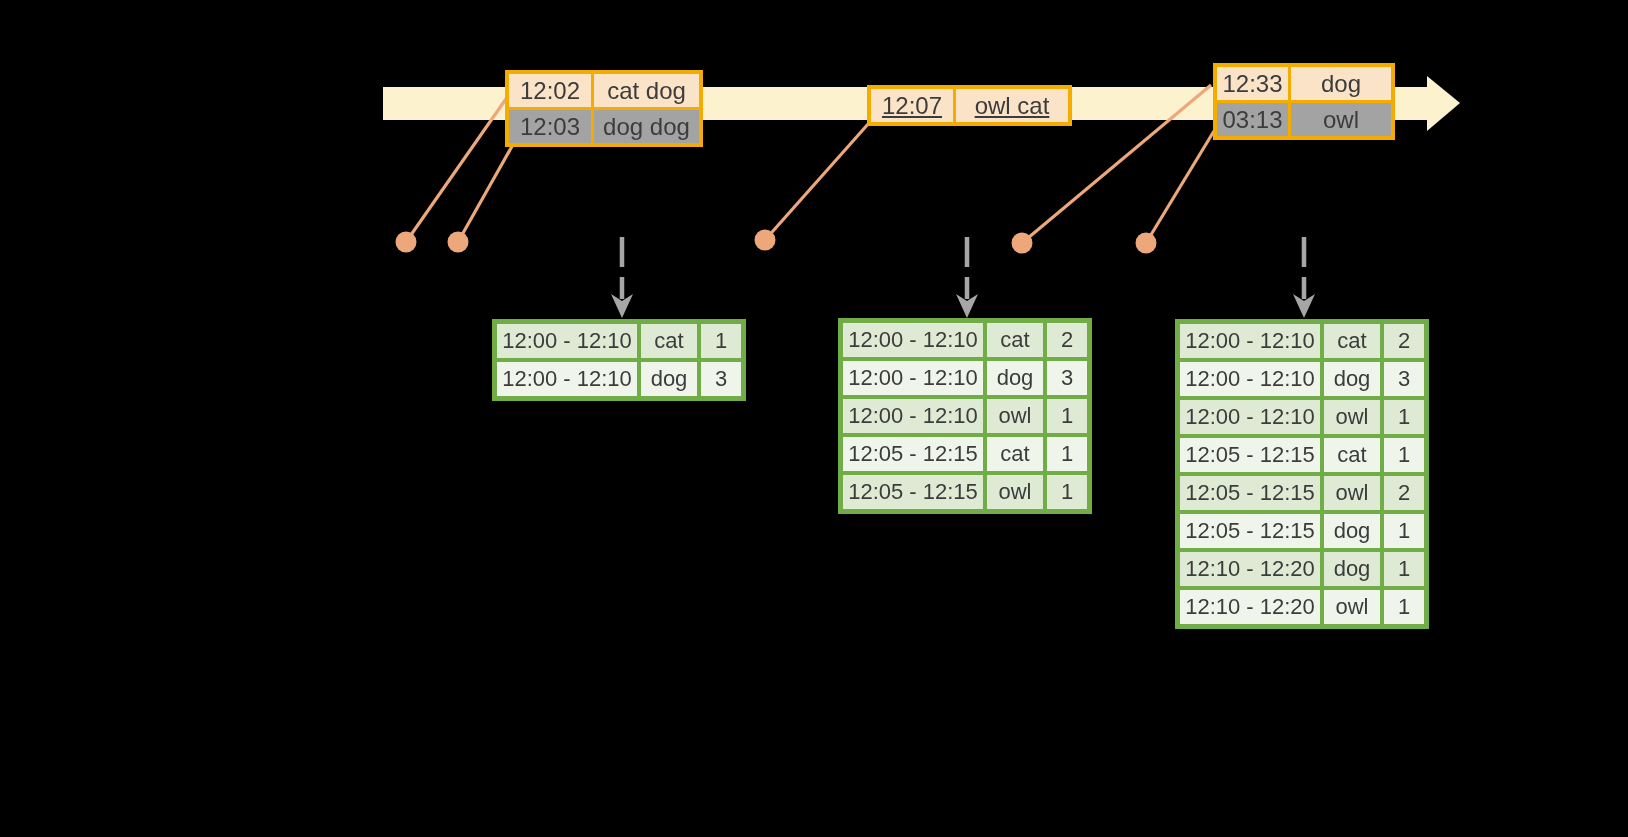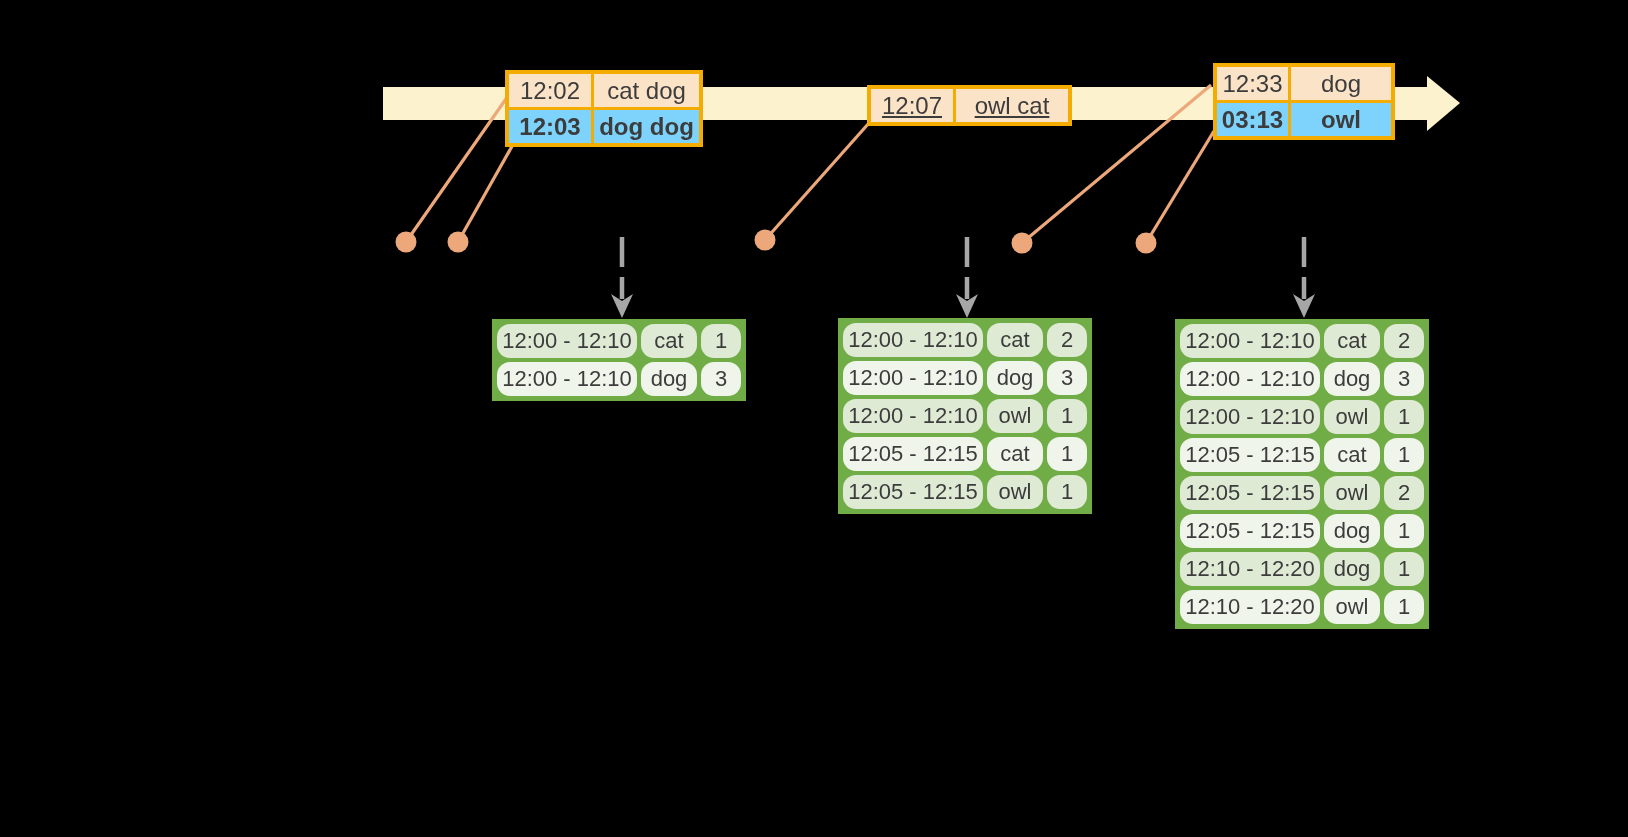--- a/index.html
+++ b/index.html
@@ -11,30 +11,30 @@
 
   
   .event-box{
     position:absolute;display:grid;gap:3px;padding:4px;background:#F5AC00;
   }
   .event-box .cell{
     display:flex;align-items:center;justify-content:center;
     font-size:24px;line-height:1;color:#3C3C3C;
   }
   .fill-peach{background:#FBE3C8;}
-  .fill-cream{background:#7dd3fc;font-weight:bold;}
+  .fill-cream{background:#a3a3a3;}
 
   
   .result-table{
     position:absolute;display:grid;grid-template-columns:140px 56px 40px;
     grid-auto-rows:34px;gap:4px;padding:5px;background:#71AD47;
   }
   .result-table .cell{
     display:flex;align-items:center;justify-content:center;
-    font-size:22px;line-height:1;color:#3C3C3C;background:#F0F5EC;border-radius:13px;
+    font-size:22px;line-height:1;color:#3C3C3C;background:#F0F5EC;
   }
   
   .result-table .cell:nth-child(6n+1),
   .result-table .cell:nth-child(6n+2),
   .result-table .cell:nth-child(6n+3){background:#DFEAD5;}
 </style>
 </head>
 <body>
 
 <div class="canvas">

